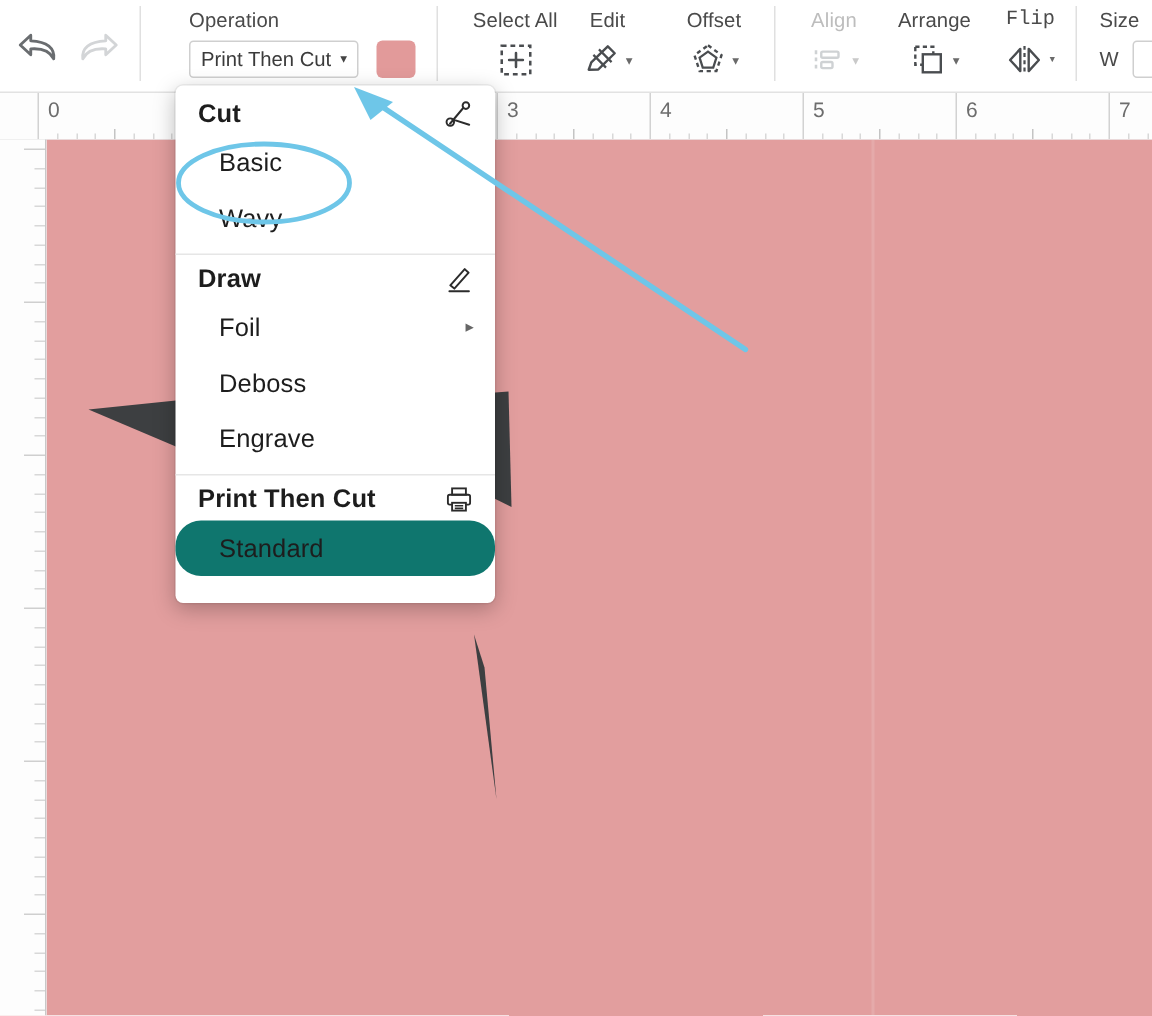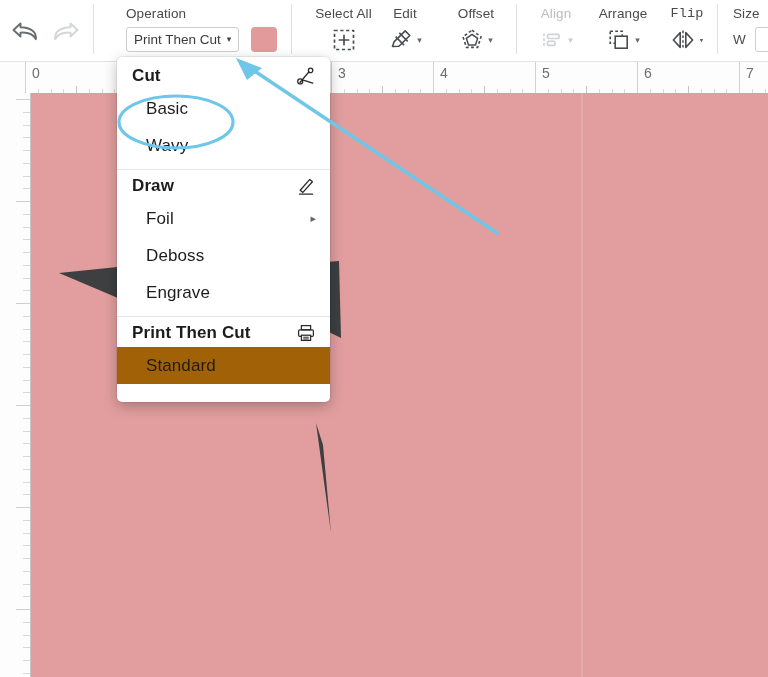--- a/index.html
+++ b/index.html
@@ -88,21 +88,21 @@
     display:flex;align-items:center;justify-content:space-between;
     padding:5px 14px 5px 15px;height:28px;box-sizing:border-box;
   }
   .m-head-txt{font-size:17px;font-weight:bold;color:#1d1d1d;letter-spacing:.1px;}
   .m-head-ico{color:#2b2b2b;display:flex;align-items:center;}
   .m-item{
     height:37px;display:flex;align-items:center;justify-content:space-between;
     padding:0 14px 0 29px;font-size:17px;color:#1d1d1d;cursor:pointer;
     box-sizing:border-box;letter-spacing:.1px;
   }
-  .m-item.sel{background:#a16207;}
+  .m-item.sel{background:#0f766e;border-radius:17px;}
   .m-div{height:1px;background:#e6e6e6;margin:5px 0 2px 0;}
   .m-arrow{color:#666;font-size:11px;line-height:1;}
 
   
   .anno{position:absolute;left:0;top:0;width:768px;height:677px;pointer-events:none;}
 </style>
 </head>
 <body>
 
 <div id="app">

